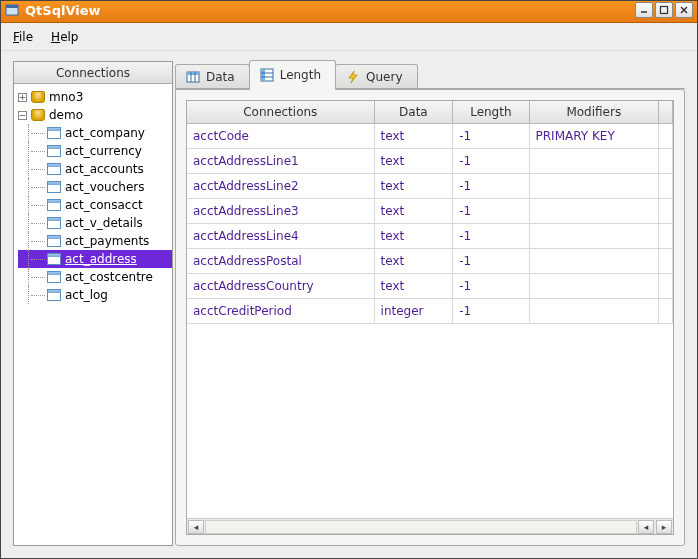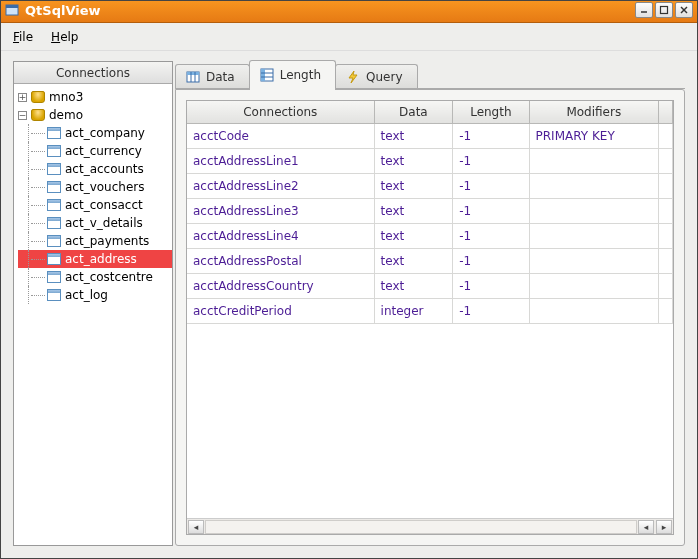--- a/index.html
+++ b/index.html
@@ -35,21 +35,21 @@
 
   
   .left-panel { width: 160px; display: flex; flex-direction: column; border: 1px solid #999; background: #fff; }
   .panel-header {
     height: 22px; text-align: center; line-height: 22px;
     background: linear-gradient(to bottom,#f4f4f2,#dedede);
     border-bottom: 1px solid #aaa; color: #333;
   }
   .tree { flex: 1; overflow: auto; padding: 4px 0 4px 4px; background: #fff; }
   .tree-row { display: flex; align-items: center; height: 18px; white-space: nowrap; cursor: pointer; }
-  .tree-row.selected { background: #ef4444; color: #fff; }
+  .tree-row.selected { background: #6d28d9; color: #fff; text-decoration: underline; }
   .tree-row .expander { width: 12px; height: 12px; display: inline-flex; align-items: center; justify-content: center; margin-right: 2px; font-size: 9px; color: #555; }
   .tree-row .expander.box { border: 1px solid #888; width:9px; height:9px; line-height:7px; }
   .tree-row .indent { display:inline-block; }
   .tree-row .dotline { display:inline-block; height:18px; border-left:1px dotted #999; }
   .icon { width: 14px; height: 12px; margin: 0 4px 0 2px; flex-shrink: 0; }
   .icon-db { background: radial-gradient(ellipse at 50% 25%, #ffe08a 0%, #d9a400 70%); border-radius: 2px 2px 3px 3px; border:1px solid #b08500; }
   .icon-table { display:flex; flex-direction:column; border:1px solid #5a8fbf; background:#fff; }
   .icon-table .bar { height:3px; background: linear-gradient(to bottom,#a7c7e7,#7ba7d0); }
   .icon-table .body { flex:1; }
 

